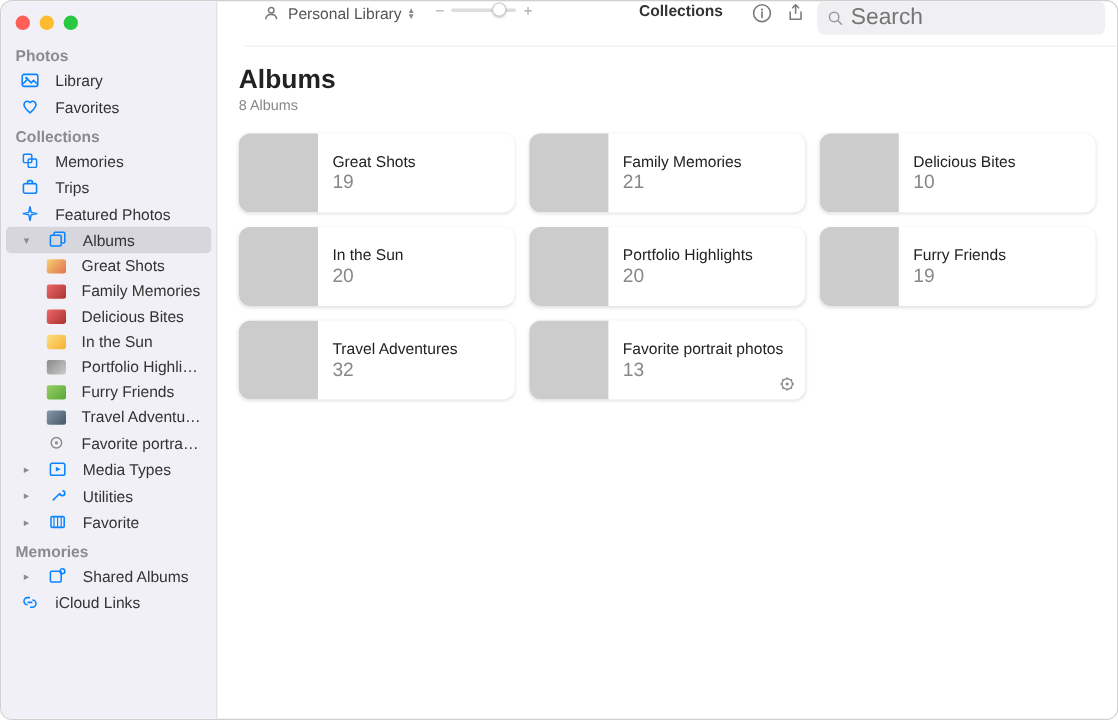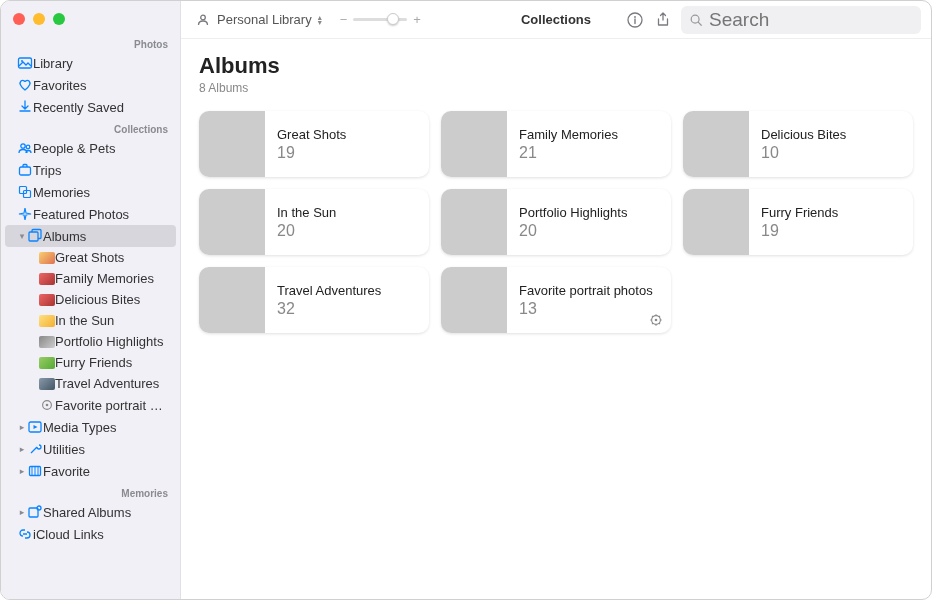--- a/index.html
+++ b/index.html
@@ -6,38 +6,38 @@
 body { font-family: -apple-system, "Helvetica Neue", Helvetica, Arial, sans-serif; font-size: 13px; color: #333; background: #fff; width: 932px; height: 600px; overflow: hidden; border: 1px solid #d0d0d0; border-radius: 10px; }
 .window { display: flex; width: 100%; height: 100%; }
 
 
 .sidebar { width: 180px; background: #f1f0f6; display: flex; flex-direction: column; border-right: 1px solid #e0e0e5; height:100%; overflow:hidden; }
 .traffic-lights { display: flex; gap: 8px; padding: 12px 12px 8px 12px; }
 .tl { width: 12px; height: 12px; border-radius: 50%; }
 .tl.red { background: #ff5f57; }
 .tl.yellow { background: #febc2e; }
 .tl.green { background: #28c840; }
-.side-section-header { font-size: 10px; color: #8a8a92; padding: 6px 12px 2px 12px; font-weight: 600; text-align: right; }
-.side-item { display: flex; align-items: center; gap: 0; padding: 3px 8px 3px 12px; cursor: default; font-size:13px; color:#333; border-radius:4px; margin: 0 4px; }
+.side-section-header { font-size: 13px; color: #8a8a92; padding: 6px 12px 2px 12px; font-weight: 600; }
+.side-item { display: flex; align-items: center; gap: 13px; padding: 3px 8px 3px 12px; cursor: default; font-size:13px; color:#333; border-radius:4px; margin: 0 4px; }
 .side-item.subsub { padding-left: 34px; }
 .side-item.selected { background: #d7d6dc; }
 .side-item .icon { width: 16px; height: 16px; display:flex; align-items:center; justify-content:center; flex-shrink:0; }
 .side-item .label { flex:1; white-space:nowrap; overflow:hidden; text-overflow:ellipsis; }
 .disclosure { width:10px; display:inline-flex; justify-content:center; color:#8a8a92; font-size:9px; }
 .thumb-mini { width:16px; height:12px; border-radius:2px; background:linear-gradient(135deg,#f8d070,#e07050); flex-shrink:0; }
 .thumb-mini.v2{background:linear-gradient(135deg,#e66,#a33);}
 .thumb-mini.v3{background:linear-gradient(135deg,#fde080,#f5b030);}
 .thumb-mini.v4{background:linear-gradient(135deg,#888,#ccc);}
 .thumb-mini.v5{background:linear-gradient(135deg,#9c6,#5a3);}
 .thumb-mini.v6{background:linear-gradient(135deg,#89a,#456);}
 .gear-mini{color:#888;}
 
 
 .main { flex:1; display:flex; flex-direction:column; }
-.toolbar { height:38px; display:flex; align-items:center; padding: 0 10px; gap:8px; border-bottom:1px solid #eee; }
+.toolbar { height:38px; display:flex; align-items:flex-start; padding: 0 10px; gap:8px; border-bottom:1px solid #eee;margin-left:23px; }
 .library-picker { display:flex; align-items:center; gap:6px; font-size:13px; color:#555; padding:2px 4px; }
 .library-picker .icon{color:#7a7a80;}
 .chevud{font-size:8px; color:#888; display:flex; flex-direction:column; line-height:5px;}
 .zoom { display:flex; align-items:center; gap:6px; color:#aaa; margin-left:6px; }
 .zoom .track{ width:54px; height:3px; background:#ddd; border-radius:2px; position:relative; }
 .zoom .knob{ width:12px; height:12px; background:#fff; border:1px solid #ccc; border-radius:50%; position:absolute; top:-5px; left:34px; box-shadow:0 1px 2px rgba(0,0,0,0.2);}
 .spacer{flex:1;}
 .title-center{ position:absolute; left:50%; transform:translateX(-50%); font-weight:600; font-size:13px; color:#333;}
 .tb-icon{ width:20px; height:20px; display:flex; align-items:center; justify-content:center; color:#7a7a80; cursor:default;}
 .search { display:flex; align-items:center; gap:6px; background:#f0f0f3; border-radius:6px; padding:3px 8px; width:240px; color:#999; font-size:13px;}
@@ -90,57 +90,39 @@
       <span class="label">Library</span>
     </div>
     <div class="side-item">
       <span class="icon">
           <svg width="16" height="16" viewBox="0 0 16 16">
             <path d="M8 13 C3 9 2 6 4 4 C5.5 2.5 8 4 8 5 C8 4 10.5 2.5 12 4 C14 6 13 9 8 13 Z" fill="none" stroke="#0a84ff" stroke-width="1.3"></path>
           </svg>
         </span>
       <span class="label">Favorites</span>
     </div>
-    <div class="side-item">
-      <span class="icon">
-          <svg width="16" height="16" viewBox="0 0 16 16">
-            <path d="M8 2 V9 M5 7 L8 10 L11 7 M3 12 H13" fill="none" stroke="#0a84ff" stroke-width="1.3" stroke-linecap="round" stroke-linejoin="round"></path>
-          </svg>
-        </span>
-      <span class="label">Recently Saved</span>
-    </div>
 
     <div class="side-section-header">Collections</div>
     <div class="side-item">
       <span class="icon">
           <svg width="16" height="16" viewBox="0 0 16 16">
-            <circle cx="6" cy="6" r="2.2" fill="none" stroke="#0a84ff" stroke-width="1.3"></circle>
-            <circle cx="11" cy="7" r="1.8" fill="none" stroke="#0a84ff" stroke-width="1.3"></circle>
-            <path d="M2 13 C2 10.5 4 9.5 6 9.5 C8 9.5 10 10.5 10 13 M9 13 C9 11.5 10 10.5 11.5 10.5 C13 10.5 14 11.5 14 13" fill="none" stroke="#0a84ff" stroke-width="1.3"></path>
-          </svg>
-        </span>
-      <span class="label">People &amp; Pets</span>
+            <rect x="2.5" y="2.5" width="7" height="7" rx="1" fill="none" stroke="#0a84ff" stroke-width="1.2"></rect>
+            <rect x="6.5" y="6.5" width="7" height="7" rx="1" fill="none" stroke="#0a84ff" stroke-width="1.2"></rect>
+          </svg>
+        </span>
+      <span class="label">Memories</span>
     </div>
     <div class="side-item">
       <span class="icon">
           <svg width="16" height="16" viewBox="0 0 16 16">
             <rect x="2.5" y="5" width="11" height="8" rx="1.5" fill="none" stroke="#0a84ff" stroke-width="1.3"></rect>
             <path d="M6 5 V3.5 C6 3 6.5 2.5 7 2.5 H9 C9.5 2.5 10 3 10 3.5 V5" fill="none" stroke="#0a84ff" stroke-width="1.3"></path>
           </svg>
         </span>
       <span class="label">Trips</span>
-    </div>
-    <div class="side-item">
-      <span class="icon">
-          <svg width="16" height="16" viewBox="0 0 16 16">
-            <rect x="2.5" y="2.5" width="7" height="7" rx="1" fill="none" stroke="#0a84ff" stroke-width="1.2"></rect>
-            <rect x="6.5" y="6.5" width="7" height="7" rx="1" fill="none" stroke="#0a84ff" stroke-width="1.2"></rect>
-          </svg>
-        </span>
-      <span class="label">Memories</span>
     </div>
     <div class="side-item">
       <span class="icon">
           <svg width="16" height="16" viewBox="0 0 16 16">
             <path d="M8 2 L9 7 L14 8 L9 9 L8 14 L7 9 L2 8 L7 7 Z" fill="none" stroke="#0a84ff" stroke-width="1.2"></path>
           </svg>
         </span>
       <span class="label">Featured Photos</span>
     </div>
 

